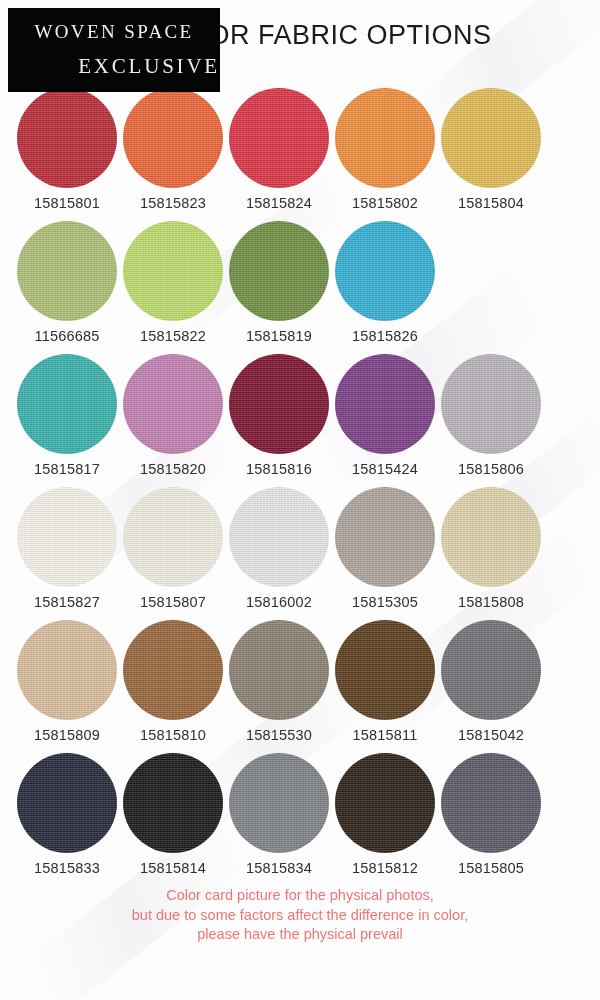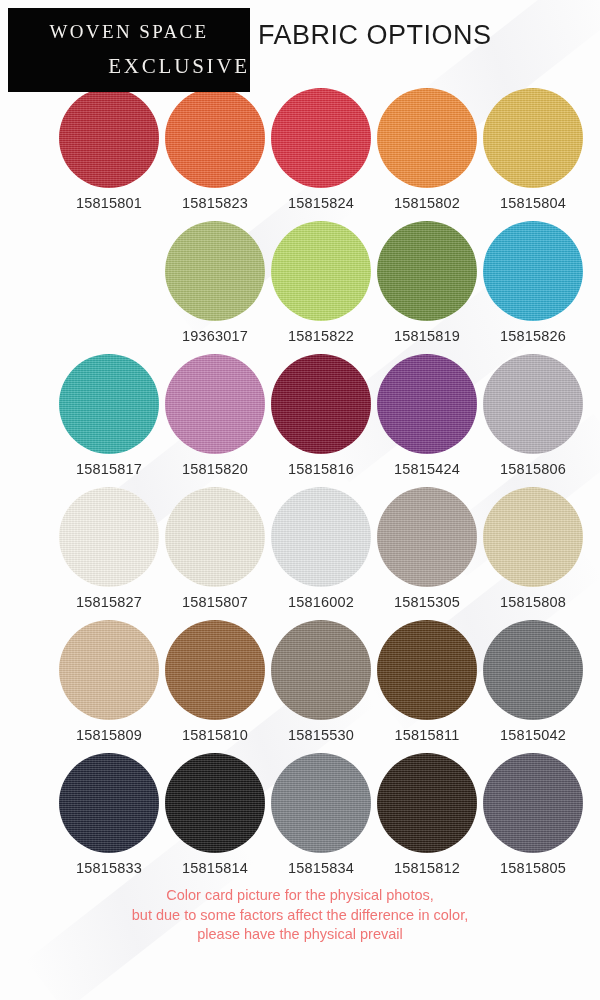--- a/index.html
+++ b/index.html
@@ -58,21 +58,21 @@
     letter-spacing: .5px;
     color: #1b1b1b;
     font-family: "Liberation Sans", sans-serif;
     font-weight: 400;
     white-space: nowrap;
   }
   .brand-badge {
     position: absolute;
     left: 8px;
     top: 8px;
-    width: 242px;
+    width: 212px;
     height: 84px;
     background: #050505;
     z-index: 20;
     overflow: hidden;
   }
   .brand-line1 {
     position: absolute;
     top: 13px;
     left: 0; right: 0;
     text-align: center;
@@ -98,21 +98,21 @@
   }
 
   
   .grid {
     position: relative;
     z-index: 8;
     padding: 0 14px;
   }
   .swatch-row {
     display: flex;
-    justify-content: flex-end;
+    justify-content: flex-start;
     margin-bottom: 10px;
   }
   .swatch-cell {
     width: 106px;
     display: flex;
     flex-direction: column;
     align-items: center;
   }
   .swatch-disc {
     width: 100px;
@@ -214,21 +214,21 @@
           <div class="swatch-code">15815802</div>
         </div>
         <div class="swatch-cell">
           <div class="swatch-disc" style="background: rgb(223, 187, 86);"></div>
           <div class="swatch-code">15815804</div>
         </div>
       </div>
       <div class="swatch-row">
         <div class="swatch-cell">
           <div class="swatch-disc" style="background: rgb(173, 189, 116);"></div>
-          <div class="swatch-code">19363017</div>
+          <div class="swatch-code">11566685</div>
         </div>
         <div class="swatch-cell">
           <div class="swatch-disc" style="background: rgb(186, 218, 106);"></div>
           <div class="swatch-code">15815822</div>
         </div>
         <div class="swatch-cell">
           <div class="swatch-disc" style="background: rgb(111, 141, 66);"></div>
           <div class="swatch-code">15815819</div>
         </div>
         <div class="swatch-cell">

